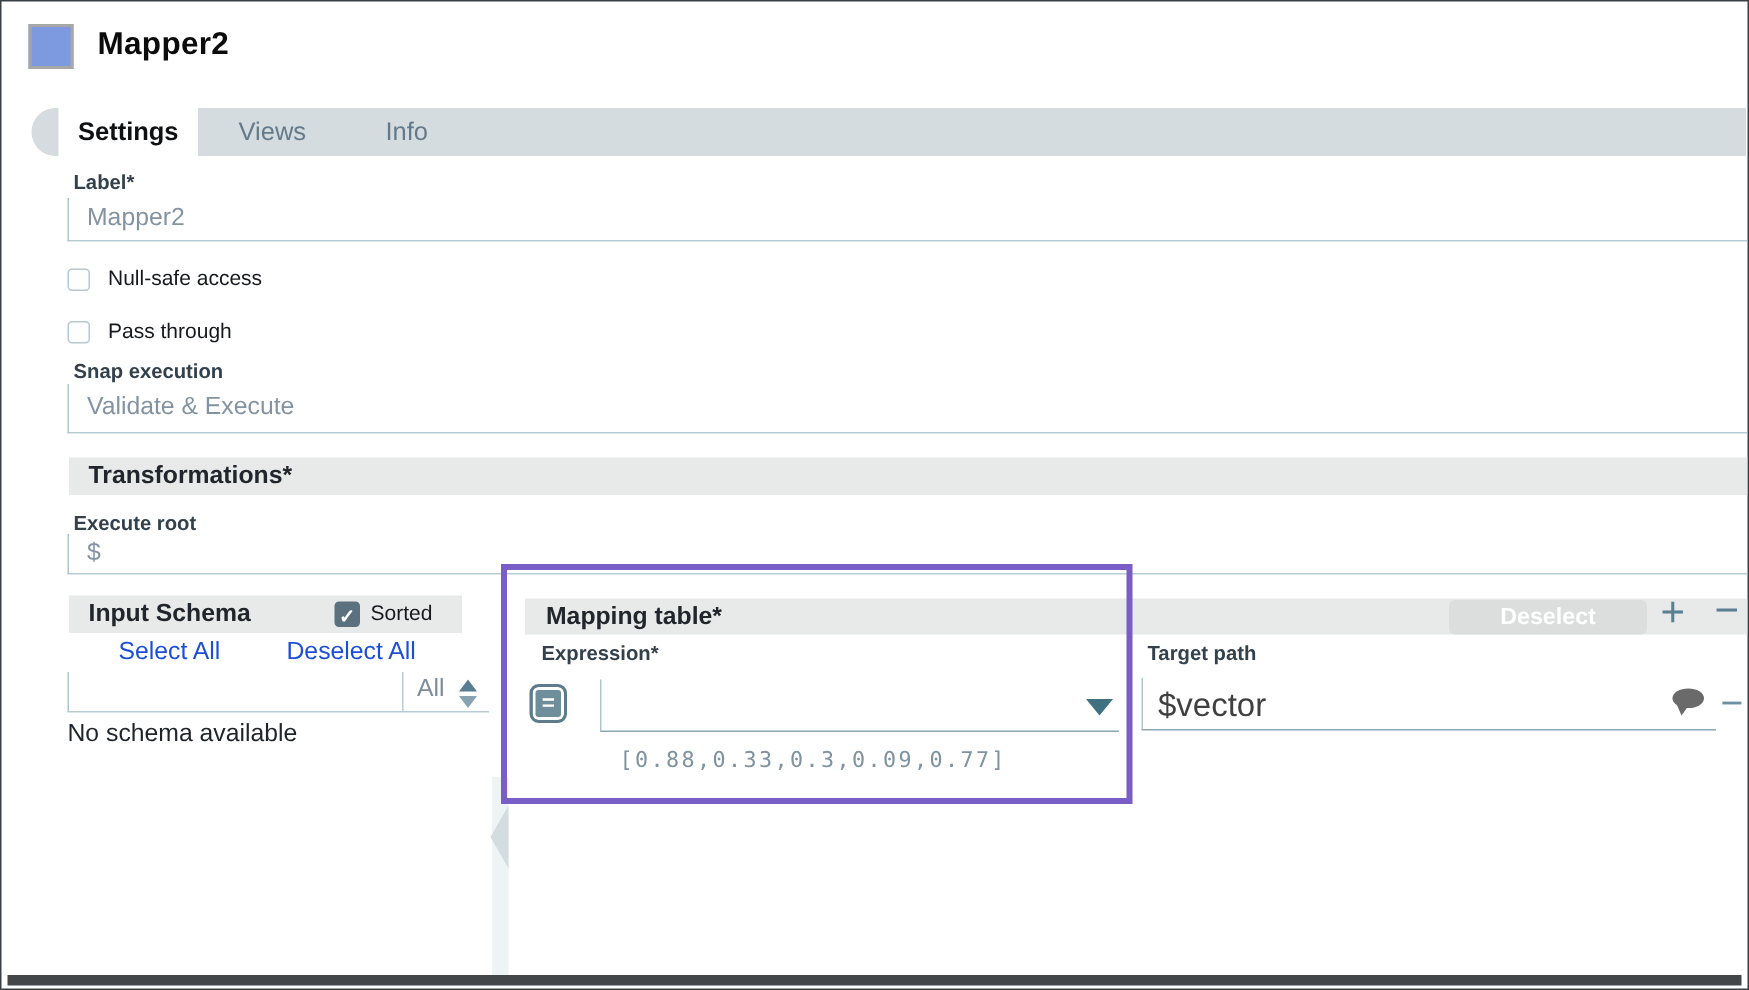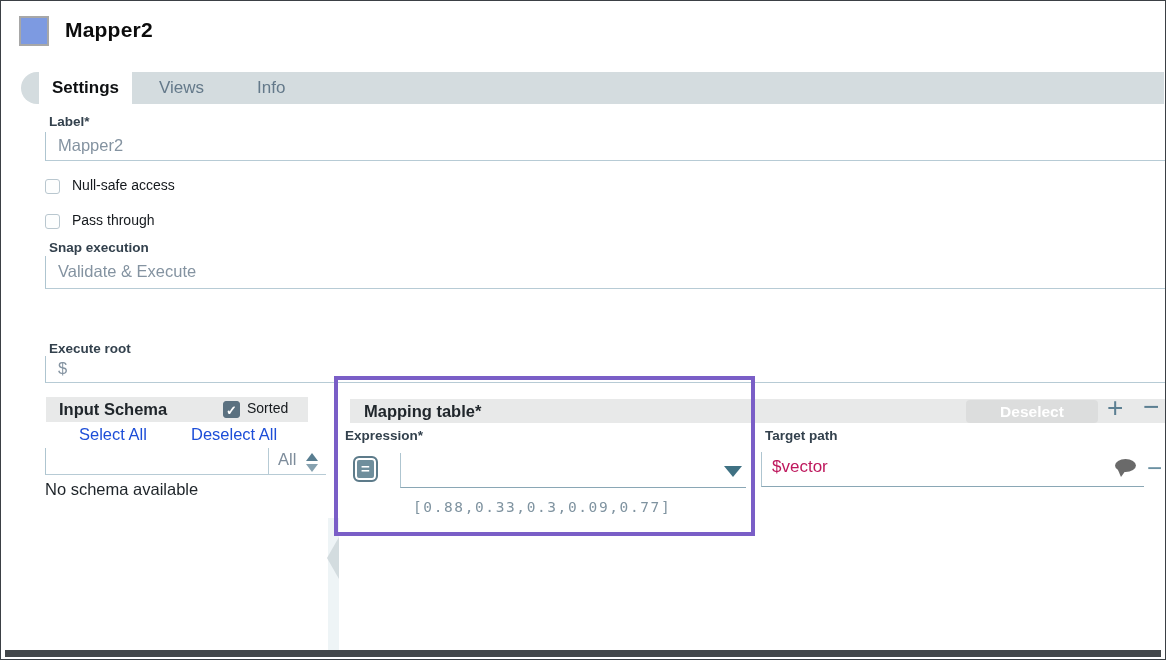--- a/index.html
+++ b/index.html
@@ -67,21 +67,21 @@
     color:#fff; font-weight:700; font-size:15px; text-align:center; line-height:22px; }
   .expr-wrap { position:absolute; left:399px; top:452px; width:346px; height:35px;
     border-left:1px solid #aec5d0; border-bottom:1px solid #8aa7b5; }
   .expr-input { position:absolute; left:12px; top:6px; width:300px; border:none; outline:none; background:transparent;
     font-family:"DejaVu Sans Mono", monospace; font-size:14.5px; letter-spacing:1.6px; color:#7f93a0;margin-top:40px; }
   .expr-arrow { position:absolute; right:4px; top:13px; width:0; height:0; cursor:pointer;
     border-left:9px solid transparent; border-right:9px solid transparent; border-top:11px solid #3f7183; }
   .tgt-wrap { position:absolute; left:760px; top:451px; width:383px; height:35px;
     border-left:1px solid #aec5d0; border-bottom:1px solid #8aa7b5; }
   .tgt-input { position:absolute; left:10px; top:5px; width:320px; border:none; outline:none; background:transparent;
-    font-family:"Liberation Sans",sans-serif; font-size:17px; color:#be185d; }
+    font-family:"Liberation Sans",sans-serif; font-size:22px; color:#404040; }
   .comment { position:absolute; right:8px; top:7px; width:21px; height:13px; background:#6a6a6a;
     border-radius:50% / 50%; cursor:pointer; }
   .comment:after { content:""; position:absolute; left:3px; bottom:-5px; width:0; height:0;
     border-left:3px solid transparent; border-right:5px solid transparent; border-top:7px solid #6a6a6a; }
   .row-minus { position:absolute; left:1146px; top:452px; font-size:26px; font-weight:400; color:#6b90a2; cursor:pointer; }
   
   .bottom-bar { position:absolute; left:4px; right:4px; bottom:2px; height:7px; background:#43474a; }
 </style>
 </head>
 <body>
@@ -102,20 +102,21 @@
 
   <div class="cbx" style="left:44px; top:178px;"></div>
   <div class="cbx-label" style="left:71px; top:176px;">Null-safe access</div>
 
   <div class="cbx" style="left:44px; top:213px;"></div>
   <div class="cbx-label" style="left:71px; top:211px;">Pass through</div>
 
   <div class="fld-label" style="left:48px; top:239px;">Snap execution</div>
   <input class="fld-input" style="left: 44px; top: 255px; width: 1120px; height: 33px;" value="Validate &amp; Execute">
 
+  <div class="section-bar" style="left:45px; top:304px; width:1119px;">Transformations*</div>
   <div class="fld-label" style="left:48px; top:340px;">Execute root</div>
   <input class="fld-input" style="left: 44px; top: 355px; width: 1120px; height: 27px;" value="$">
 
   <div class="section-bar" style="left:45px; top:396px; width:262px;">
     <span>Input Schema</span>
   </div>
   <div class="cbx checked" style="left:222px; top:400px; width:17px; height:17px; line-height:17px;">✓</div>
   <div class="cbx-label" style="left:246px; top:399px;">Sorted</div>
 
   <div class="link" style="left:78px;">Select All</div>
@@ -137,21 +138,21 @@
 
   <div class="mt-bar">
     <div class="mt-title">Mapping table*</div>
     <div class="autolink">Deselect</div>
     <div class="bar-plus">+</div>
     <div class="bar-minus">−</div>
   </div>
 
   <div class="hl-box"></div>
 
-  <div class="fld-label" style="left:344px; top:427px;">Expression*</div>
+  <div class="fld-label" style="left:360px; top:427px;">Expression*</div>
   <div class="eq-btn">=</div>
   <div class="expr-wrap">
     <input class="expr-input" value="[0.88,0.33,0.3,0.09,0.77]" style="">
     <span class="expr-arrow"></span>
   </div>
 
   <div class="fld-label" style="left:764px; top:427px;">Target path</div>
   <div class="tgt-wrap">
     <input class="tgt-input" value="$vector" style="">
     <span class="comment"></span>

